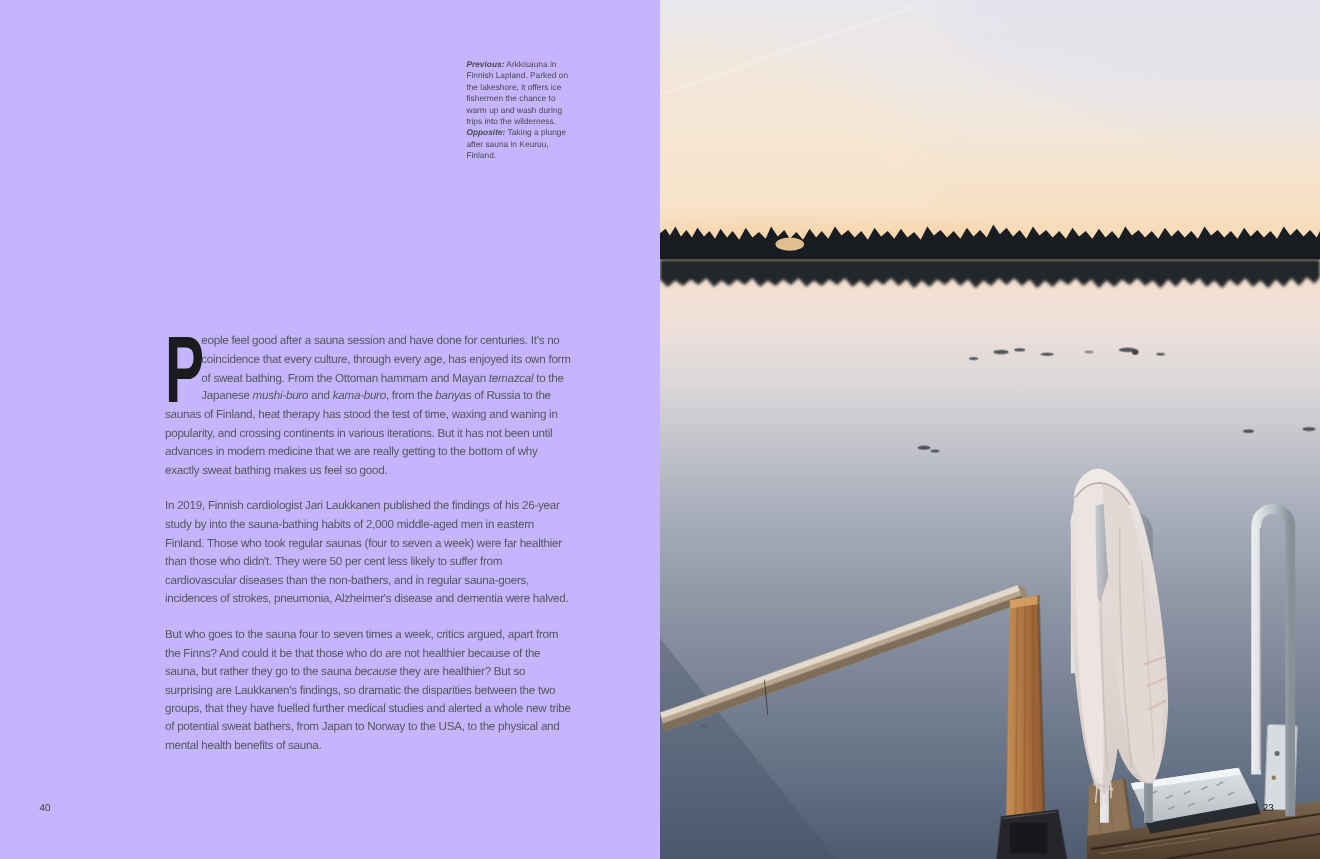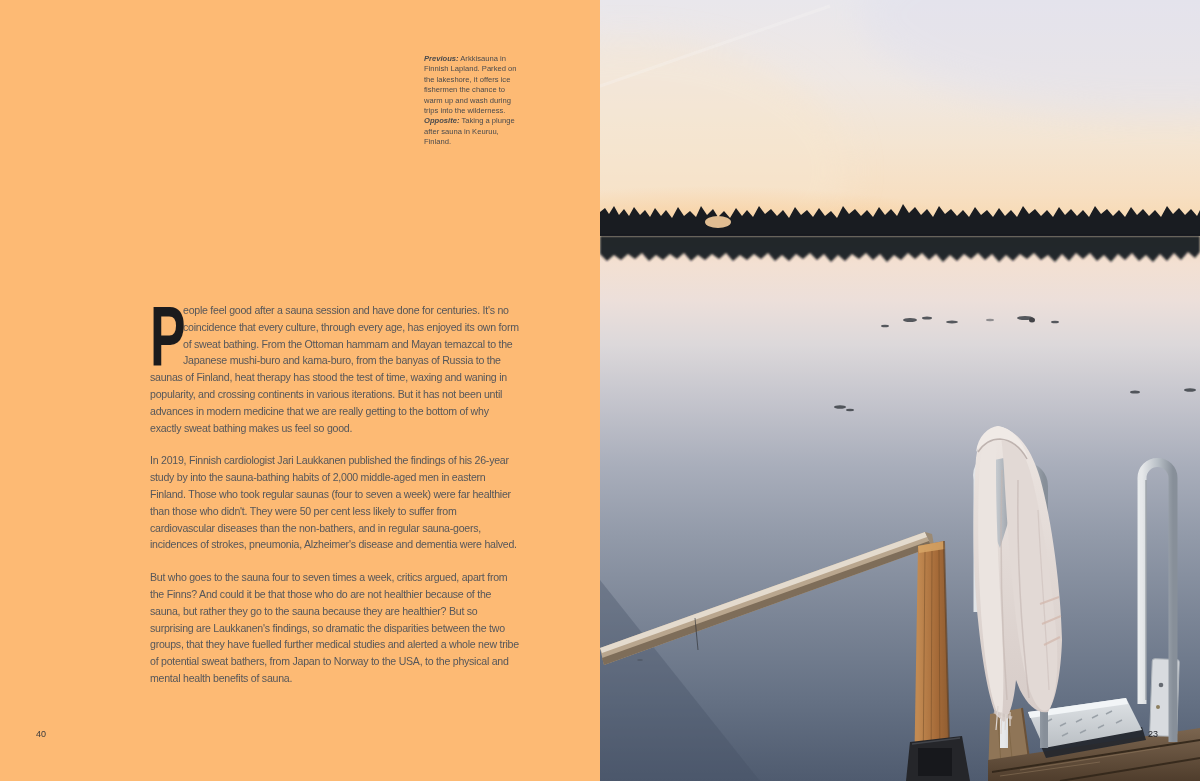--- a/index.html
+++ b/index.html
@@ -1,22 +1,22 @@
 <!DOCTYPE html>
 <html><head>
 <meta charset="utf-8">
 <style>
   html,body{margin:0;padding:0;background:#ffffff;}
-  .spread{position:relative;width:1200px;height:781px;background:#fdba74;overflow:hidden;
+  .spread{position:relative;width:1200px;height:781px;background:#c4b5fd;overflow:hidden;
           font-family:"Liberation Sans",sans-serif;}
   
   .caption{position:absolute;left:424px;top:54px;width:96px;margin:0;
            font-size:7.6px;line-height:10.4px;color:#4a4b4d;text-align:left;}
   .bit{font-weight:bold;font-style:italic;}
-  .it{}
+  .it{font-style:italic;}
   .body-text{position:absolute;left:150px;top:302px;width:370px;
              color:#56575a;font-size:10.6px;line-height:16.8px;letter-spacing:-0.25px;}
   .para{margin:0 0 16px 0;}
   .dropcap{float:left;width:27px;height:63px;margin:3px 6px 0 0;position:relative;overflow:visible;}
   .dropcap span{display:block;font-size:86px;line-height:62px;font-weight:700;color:#1b1b1d;
                 transform:scaleX(.62);transform-origin:0 0;}
   .pagenum{position:absolute;font-size:9px;color:#38393c;}
   .pn-left{left:36px;top:729px;}
   .pn-right{left:1148px;top:729px;color:#24262b;}
   

